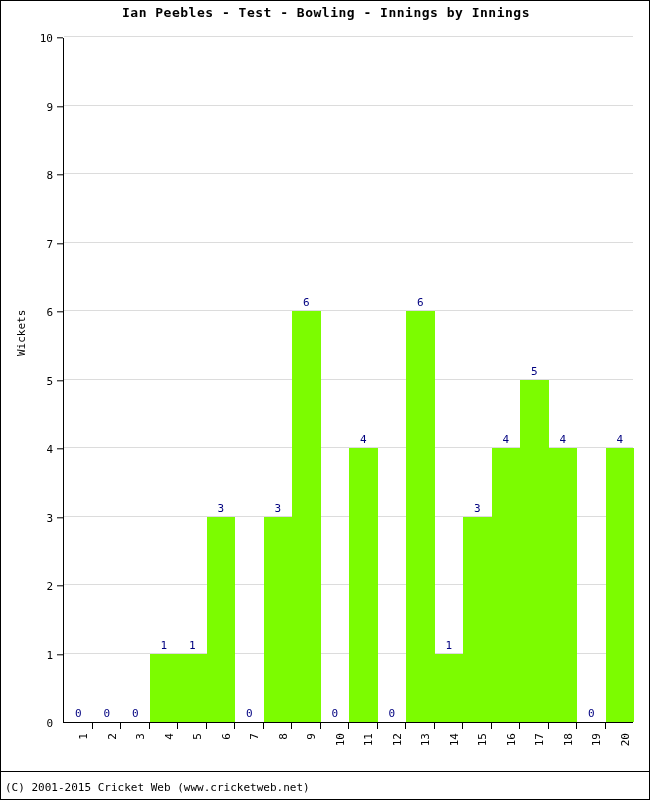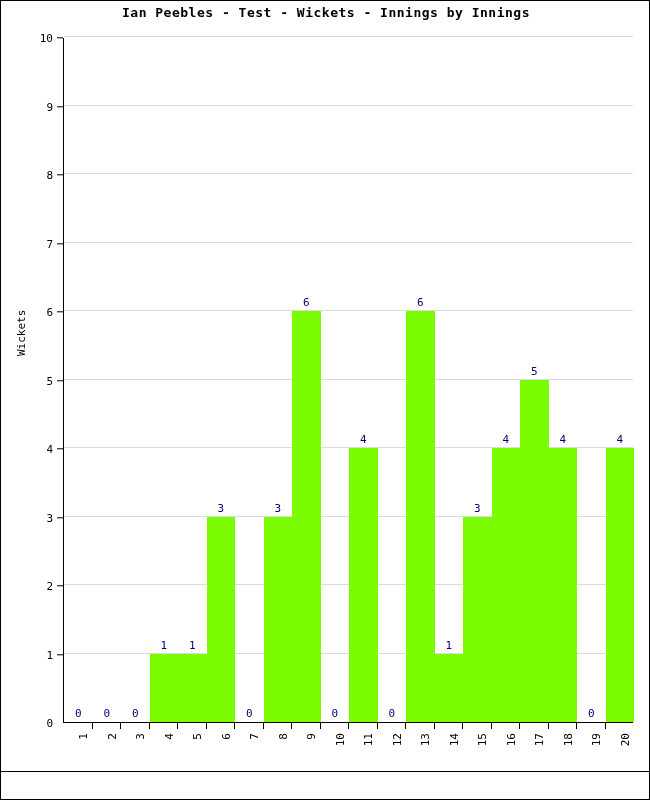--- a/index.html
+++ b/index.html
@@ -167,21 +167,21 @@
     font-size: 11px;
     color: #000000;
     white-space: nowrap;
   }
 </style>
 </head>
 <body>
 
 <div id="page">
 
-  <div id="chart-title">Ian Peebles - Test - Wickets - Innings by Innings</div>
+  <div id="chart-title">Ian Peebles - Test - Bowling - Innings by Innings</div>
 
   <div id="y-ticks">
       <div class="y-tick-label" style="top: 685px;">0</div>
       <div class="y-tick-label" style="top: 616.5px;">1</div>
       <div class="y-tick-mark" style="top: 616.5px; background: rgb(0, 0, 0);"></div>
       <div class="y-tick-label" style="top: 548px;">2</div>
       <div class="y-tick-mark" style="top: 548px; background: rgb(0, 0, 0);"></div>
       <div class="y-tick-label" style="top: 479.5px;">3</div>
       <div class="y-tick-mark" style="top: 479.5px; background: rgb(0, 0, 0);"></div>
       <div class="y-tick-label" style="top: 411px;">4</div>
@@ -289,14 +289,15 @@
       <div class="x-tick-label" style="left: 413.25px;">15</div>
       <div class="x-tick-label" style="left: 441.75px;">16</div>
       <div class="x-tick-label" style="left: 470.25px;">17</div>
       <div class="x-tick-label" style="left: 498.75px;">18</div>
       <div class="x-tick-label" style="left: 527.25px;">19</div>
       <div class="x-tick-label" style="left: 555.75px;">20</div>
     </div>
 
 
   <div id="footer-rule"></div>
+  <div id="footer-text">(C) 2001-2015 Cricket Web (www.cricketweb.net)</div>
 
 </div>
 
 </body></html>

